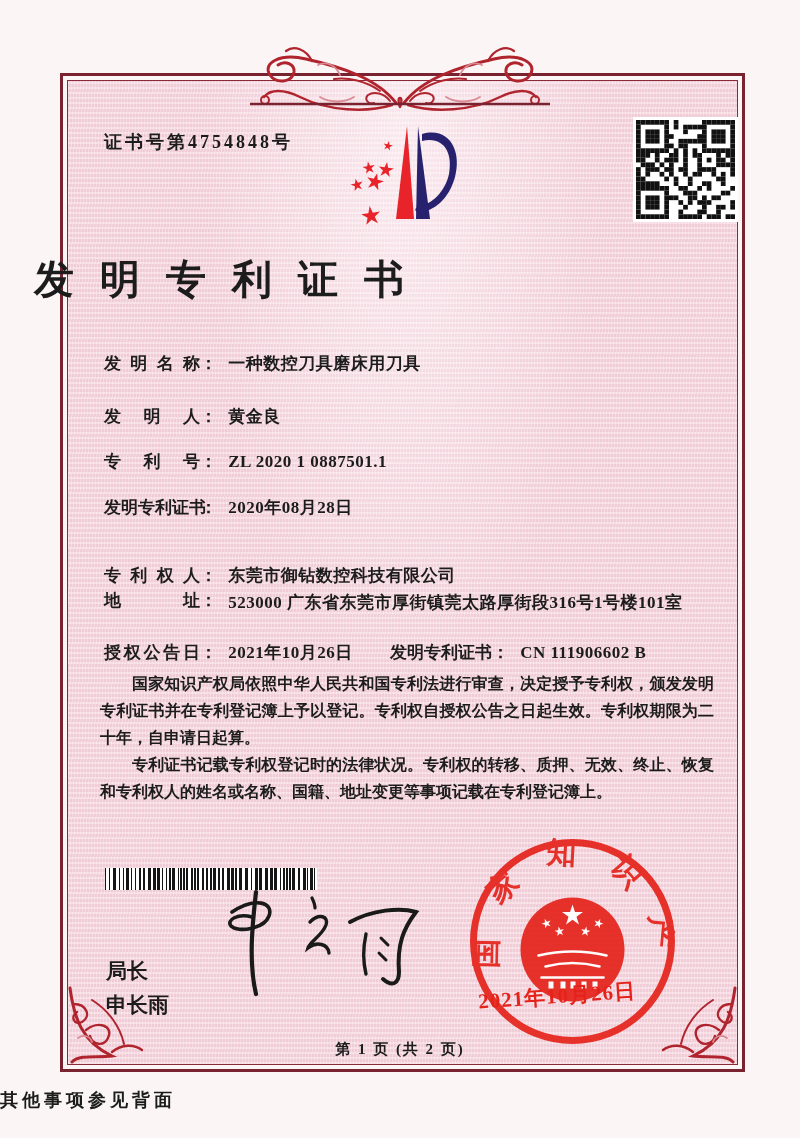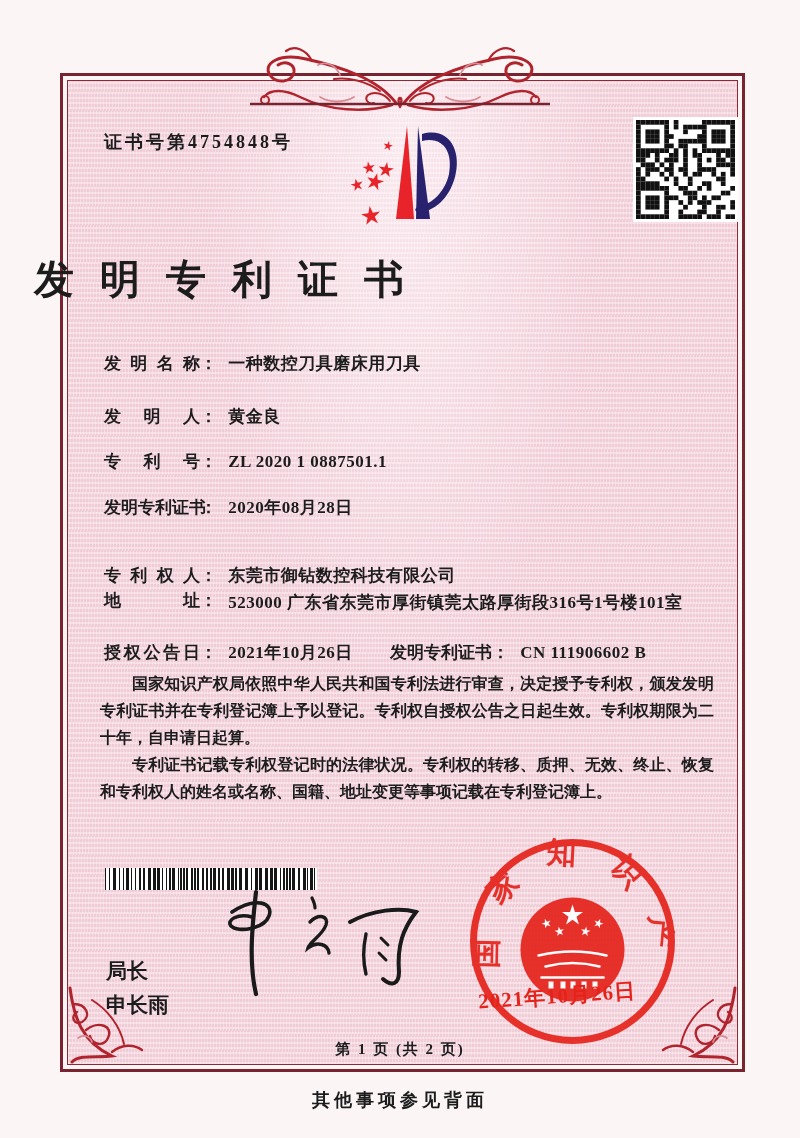--- a/index.html
+++ b/index.html
@@ -40,21 +40,21 @@
   
   .legal{left:100px;top:670px;width:614px;font-size:16px;font-weight:bold;
     line-height:27px;text-align:justify;}
   .legal p{text-indent:2em;}
 
   
   .director{left:106px;top:926px;font-family:var(--sans);font-size:21px;
     font-weight:bold;line-height:34px;margin-top:28px;}
   .page-indicator{left:0;right:0;top:1040px;text-align:center;font-size:15px;
     font-weight:bold;letter-spacing:2px;}
-  .back-note{left:0;right:0;top:1088px;text-align:center;font-size:18px;
+  .back-note{left:0;right:0;top:1088px;font-size:18px;
     font-weight:bold;letter-spacing:4px;}
   .seal-date{left:478px;top:981px;width:190px;font-size:21px;font-weight:bold;
     color:var(--seal);letter-spacing:1px;transform:rotate(-4deg);white-space:nowrap;}
 
   .qr-box{left:633px;top:117px;width:105px;height:105px;background:#fff;padding:3px;}
   .barcode-box{left:105px;top:868px;width:212px;height:22px;background:#fff;}
   svg{display:block;}
 </style>
 </head>
 <body>

